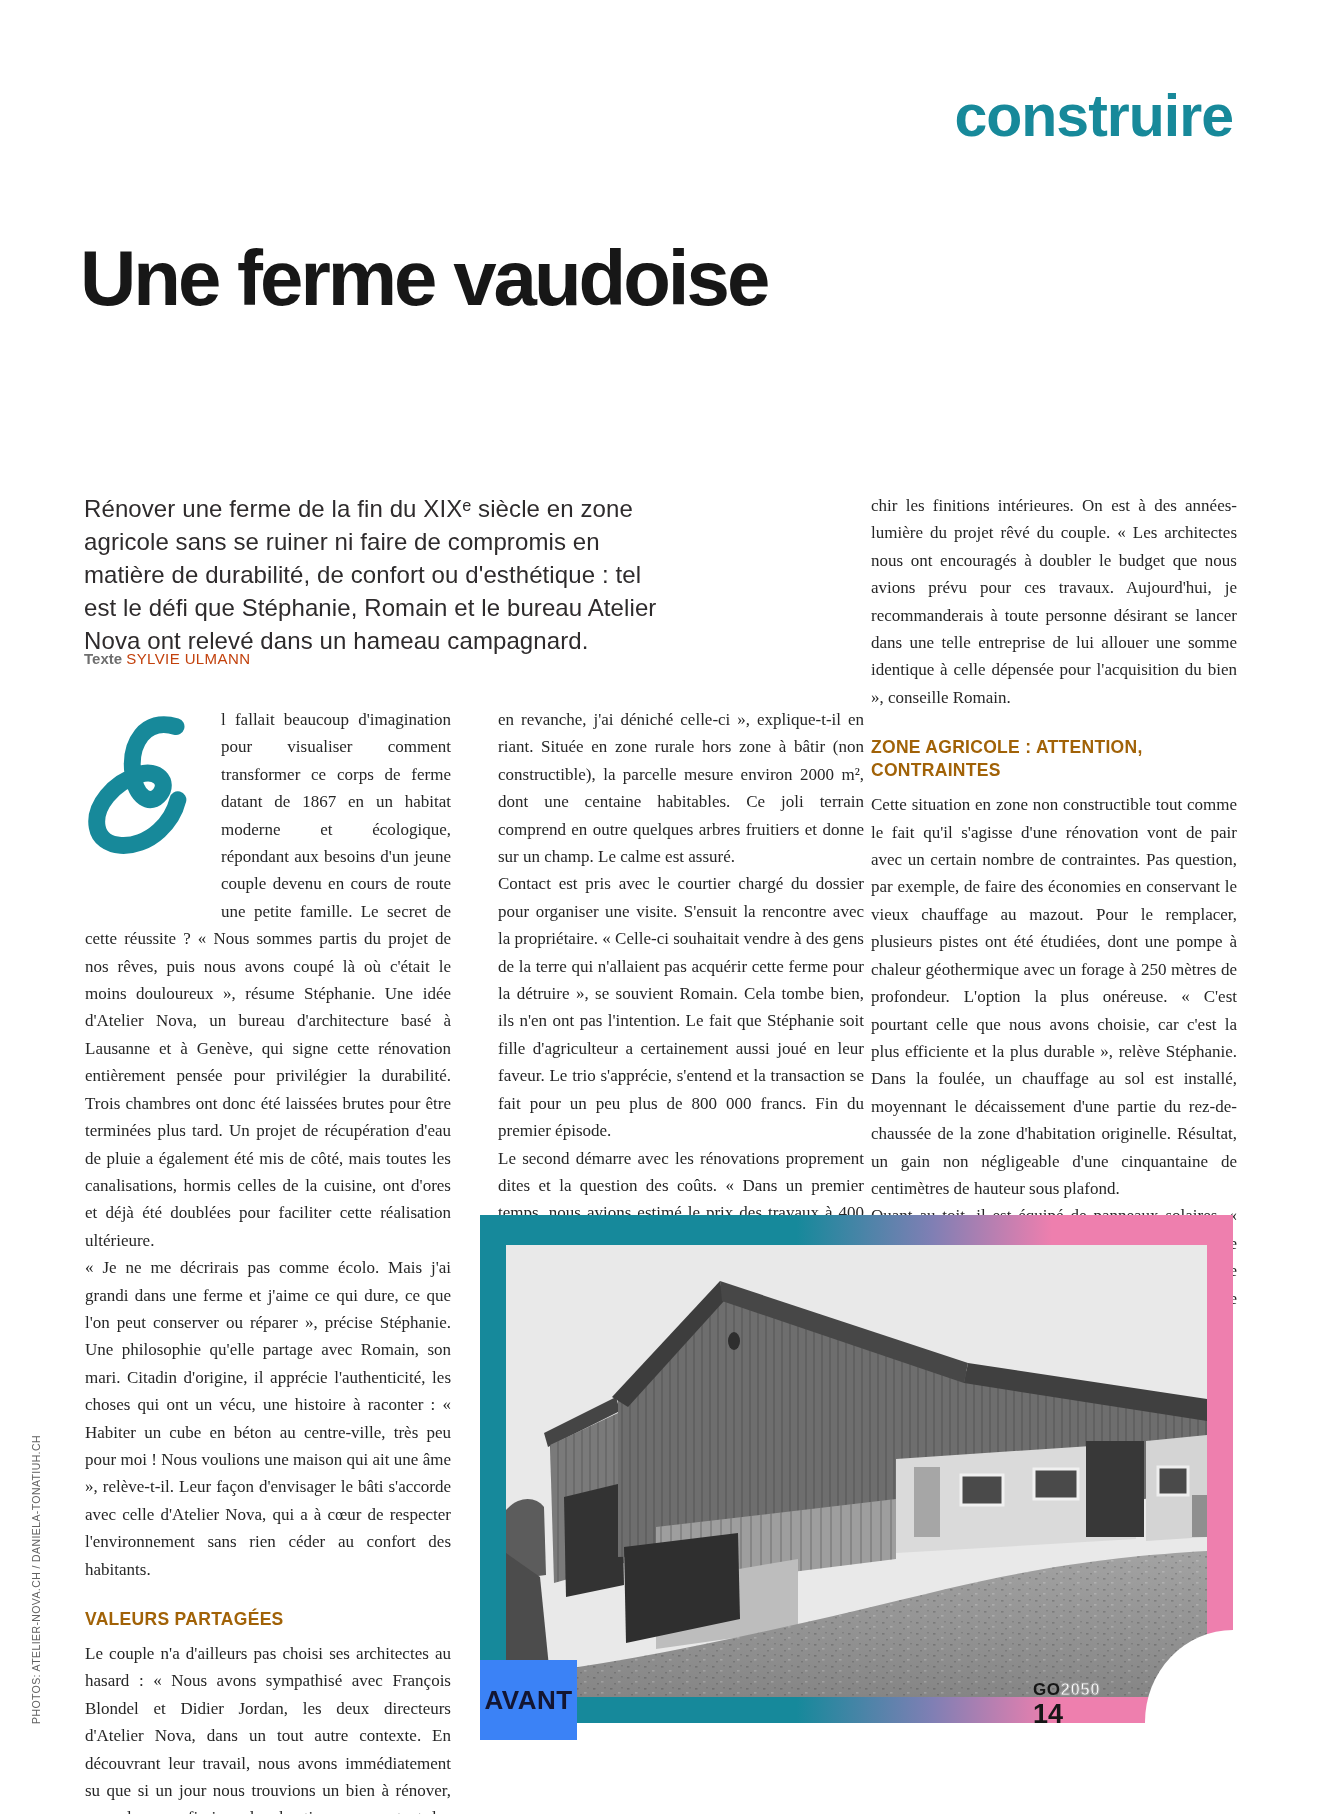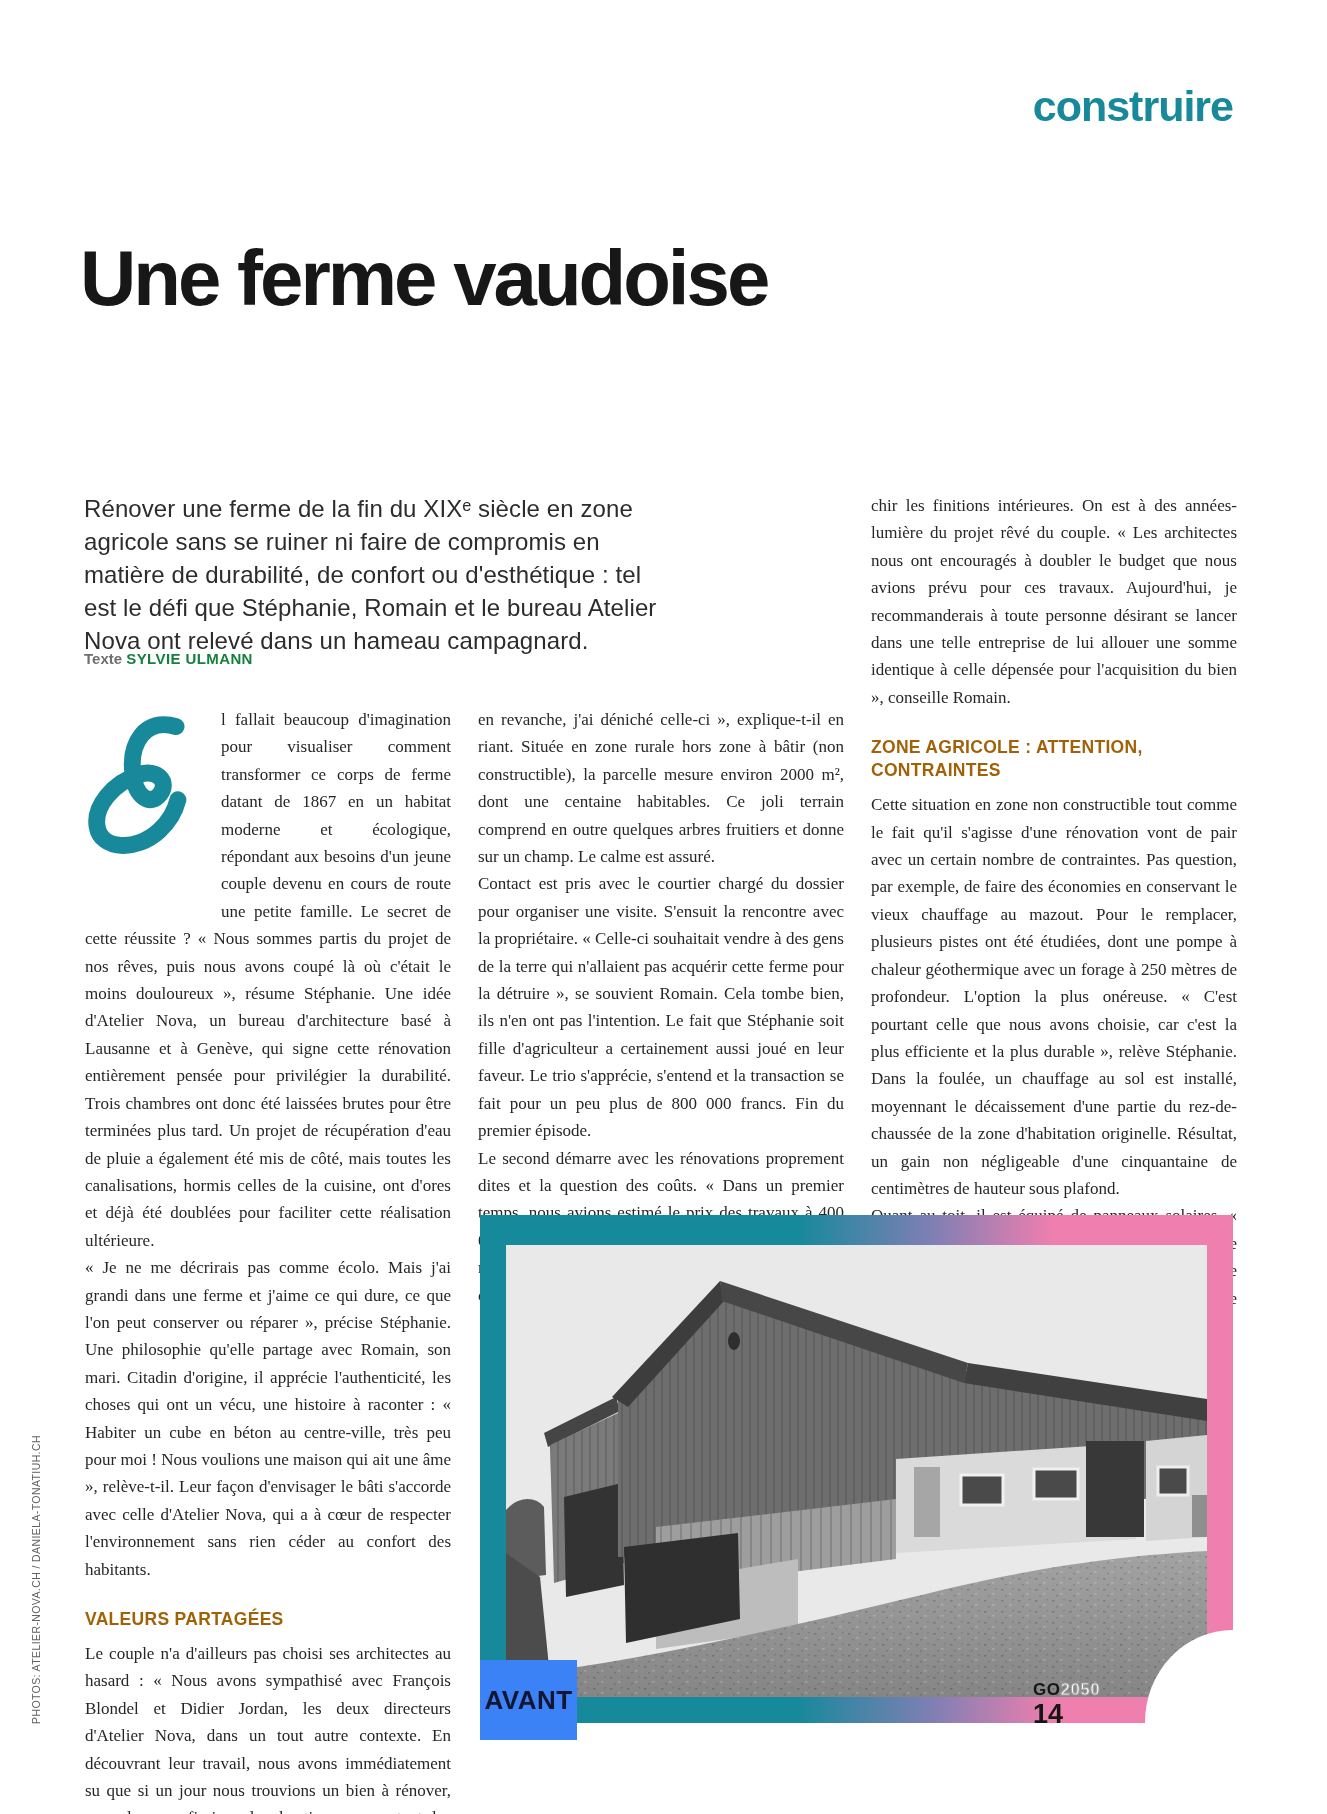--- a/index.html
+++ b/index.html
@@ -1,39 +1,39 @@
 <!DOCTYPE html>
 <html><head>
 <meta charset="utf-8">
 <style>
   html,body{margin:0;padding:0;background:#ffffff;}
   .page{position:relative;width:1327px;height:1814px;background:#ffffff;overflow:hidden;
         font-family:"Liberation Sans", sans-serif;}
 
   .section-label{position:absolute;top:82px;left:0;width:1233px;text-align:right;
-ады:0;color:#17899a;font-size:43px;font-weight:700;letter-spacing:-1px;}
+ады:0;color:#17899a;font-size:59px;font-weight:700;letter-spacing:-1px;}
 
   .title{position:absolute;left:80px;top:238px;width:820px;color:#171717;
          font-size:78px;font-weight:800;letter-spacing:-3px;line-height:80px;}
 
   .standfirst{position:absolute;left:84px;top:492px;width:575px;color:#2e2b2c;
               font-size:24px;line-height:33px;letter-spacing:0.1px;}
 
   .byline{position:absolute;left:84px;top:650px;font-size:15px;}
   .byline .prefix{color:#6e6e6e;font-weight:700;}
-  .byline .name{color:#15803d;font-weight:700;letter-spacing:0.4px;}
+  .byline .name{color:#c2410c;font-weight:400;letter-spacing:0.4px;}
 
   .col{position:absolute;width:366px;font-family:"Liberation Serif", serif;
        font-size:17px;line-height:27.4px;text-align:justify;color:#262626;}
   .col p{margin:0;}
   .col .subhead{font-family:"Liberation Sans", sans-serif;color:#a16207;
                 font-size:17.5px;font-weight:700;letter-spacing:0.3px;
                 line-height:23px;margin:25px 0 9px 0;text-align:left;}
   #col1{left:85px;top:706px;}
-  #col2{left:478px;top:706px;}
+  #col2{left:498px;top:706px;}
   #col3{left:871px;top:492px;}
 
   .dropcap{float:left;width:127px;height:194px;margin:4px 9px 0 0;}
   .dropcap svg{display:block;margin-top:2px;}
 
   .photo-frame{position:absolute;left:480px;top:1215px;width:753px;height:508px;
      background:linear-gradient(90deg,#16899b 0%,#16899b 42%,#7f7fb4 60%,#ee7fae 76%,#ee7fae 100%);}
   .photo-inner{position:absolute;left:26px;top:30px;width:701px;height:452px;background:#e9e9e9;}
   .photo-inner svg{display:block;}
 

